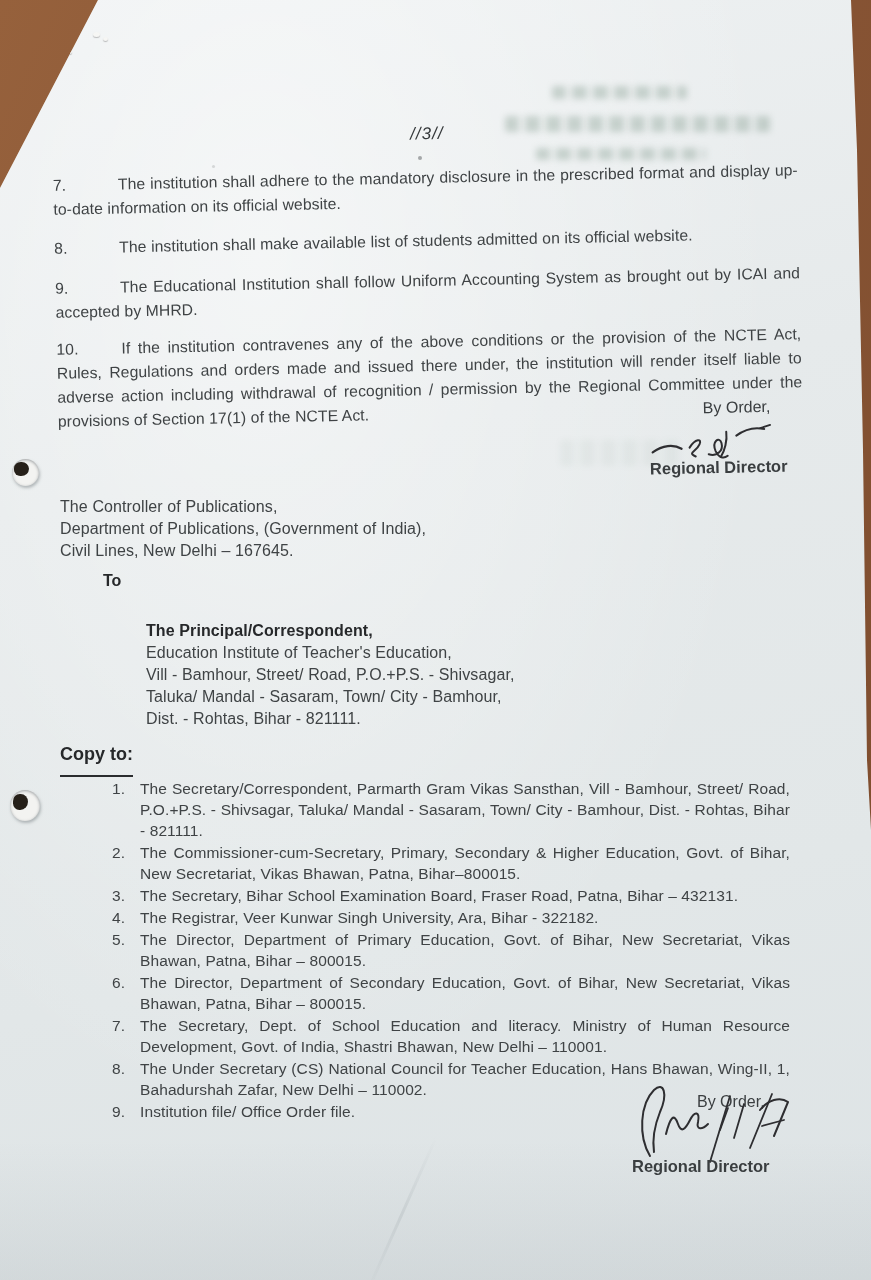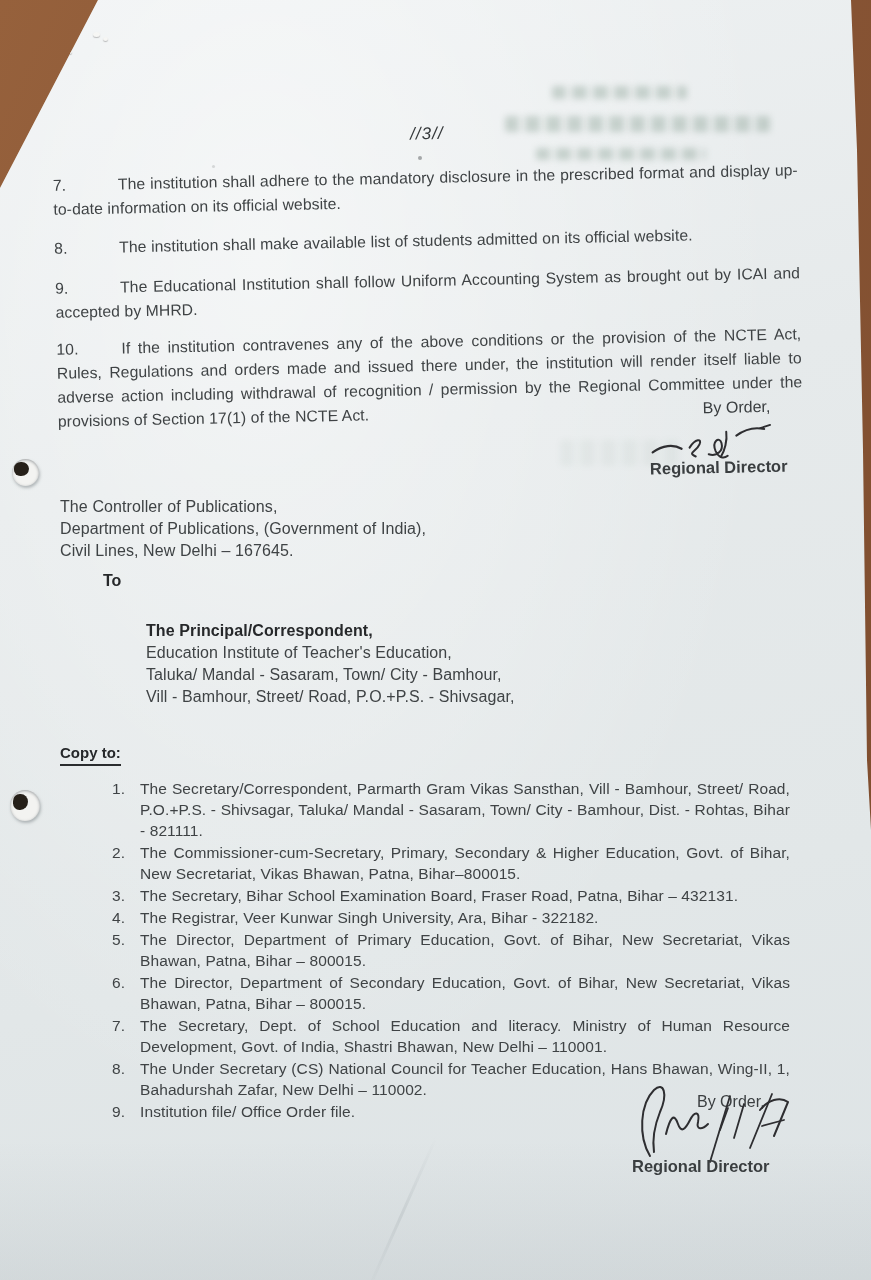--- a/index.html
+++ b/index.html
@@ -39,22 +39,22 @@
   #para10{top:330px;}
 
   .byorder{position:absolute;font-size:16px;color:#3a3e40;}
   #byorder1{left:700px;top:405px;}
   #sig1{position:absolute;left:645px;top:427px;}
   #rd1{position:absolute;left:646px;top:464px;font-size:16.5px;}
 
   .addr{position:absolute;left:60px;top:496px;font-size:16px;line-height:22px;}
   #tolabel{position:absolute;left:63px;top:572px;font-size:16px;margin-left:40px;}
   .recipient{position:absolute;left:133px;top:620px;font-size:16px;line-height:22px;margin-left:13px;}
-  #copyto{position:absolute;left:60px;top:744px;font-size:15px;
-    border-bottom:2px solid #2a2c2e;padding-bottom:3px;}
+  #copyto{position:absolute;left:60px;top:744px;font-size:18px;
+    border-bottom:2px solid #2a2c2e;padding-bottom:10px;}
 
   .clist{position:absolute;left:112px;top:778px;width:680px;}
   .citem{display:grid;grid-template-columns:28px 650px;font-size:15.5px;line-height:21px;margin-bottom:1px;}
   .citem .ctext{text-align:justify;}
 
   #byorder2{left:697px;top:1093px;}
   #sig2{position:absolute;left:632px;top:1078px;}
   #rd2{position:absolute;left:632px;top:1157px;font-size:16.5px;}
 
   
@@ -137,22 +137,23 @@
     <div>The Controller of Publications,</div>
     <div>Department of Publications, (Government of India),</div>
     <div>Civil Lines, New Delhi – 167645.</div>
   </div>
 
   <div class="bold" id="tolabel">To</div>
 
   <div class="recipient ink">
     <div class="bold">The Principal/Correspondent,</div>
     <div>Education Institute of Teacher's Education,</div>
+    <div>Vill - Bamhour, Street/ Road, P.O.+P.S. - Shivsagar,</div>
     <div>Taluka/ Mandal - Sasaram, Town/ City - Bamhour,</div>
-    <div>Vill - Bamhour, Street/ Road, P.O.+P.S. - Shivsagar,</div>
+    <div>Dist. - Rohtas, Bihar - 821111.</div>
   </div>
 
   <div class="bold" id="copyto">Copy to:</div>
 
   <div class="clist ink">
     <div class="citem">
       <span class="cnum">1.</span>
       <span class="ctext">The Secretary/Correspondent, Parmarth Gram Vikas Sansthan, Vill - Bamhour, Street/ Road, P.O.+P.S. - Shivsagar, Taluka/ Mandal - Sasaram, Town/ City - Bamhour, Dist. - Rohtas, Bihar - 821111.</span>
     </div>
     <div class="citem">

